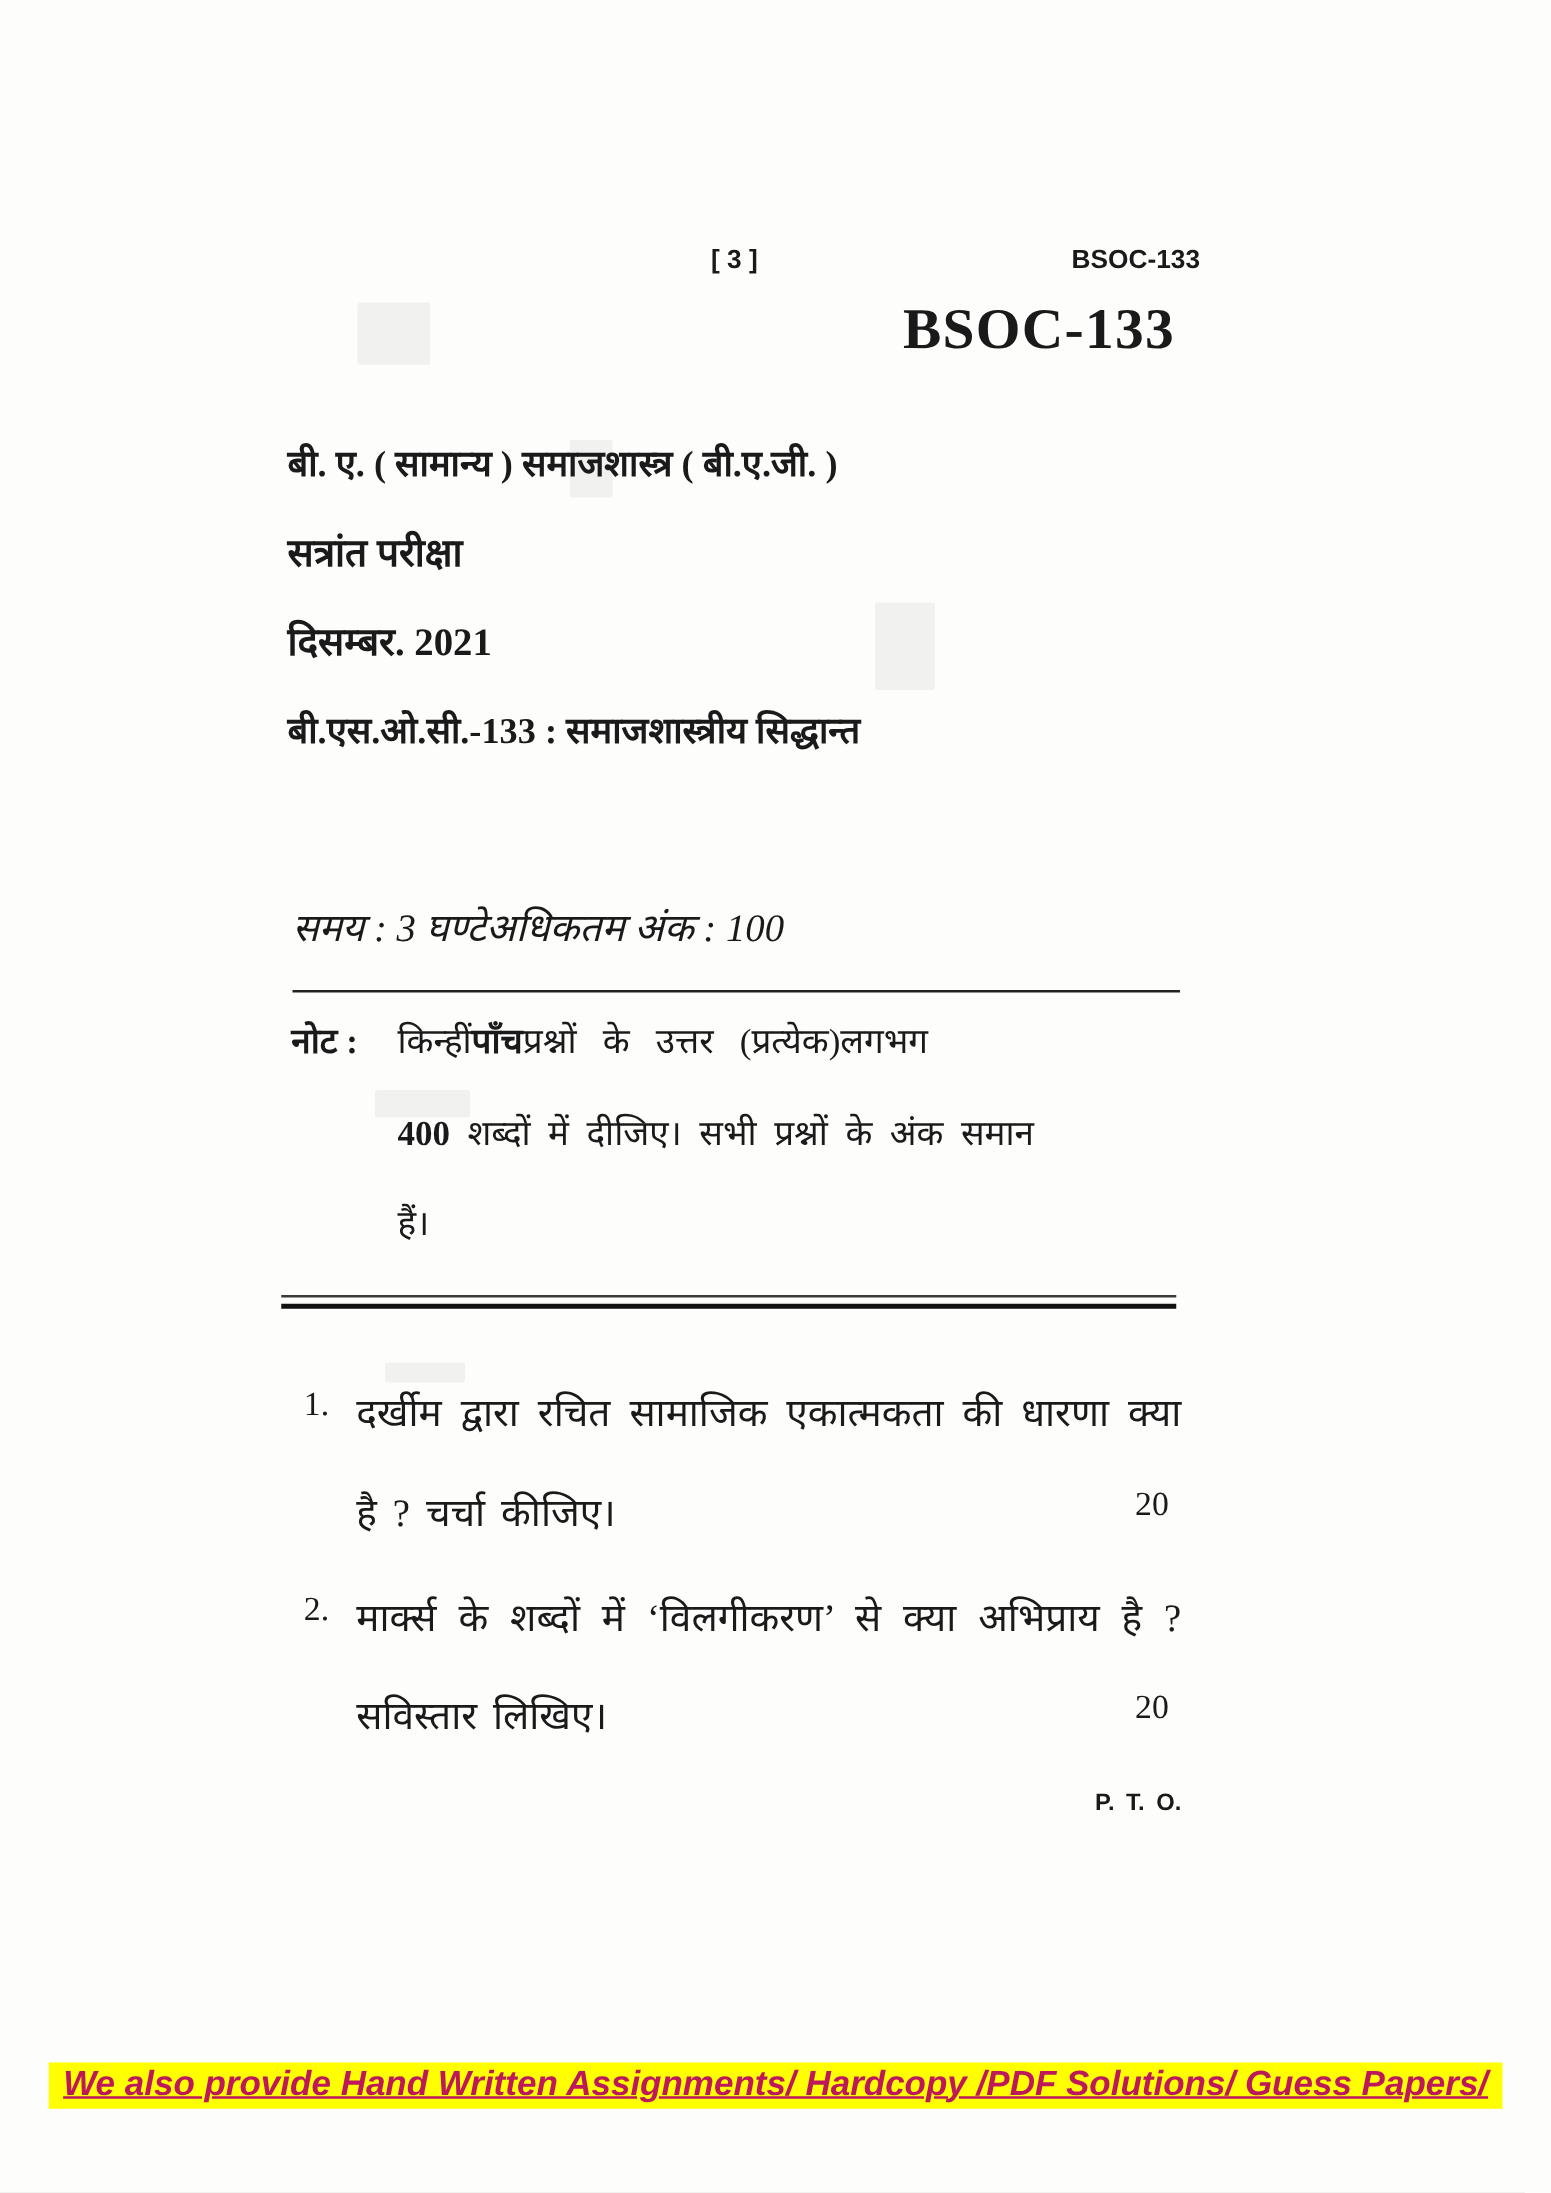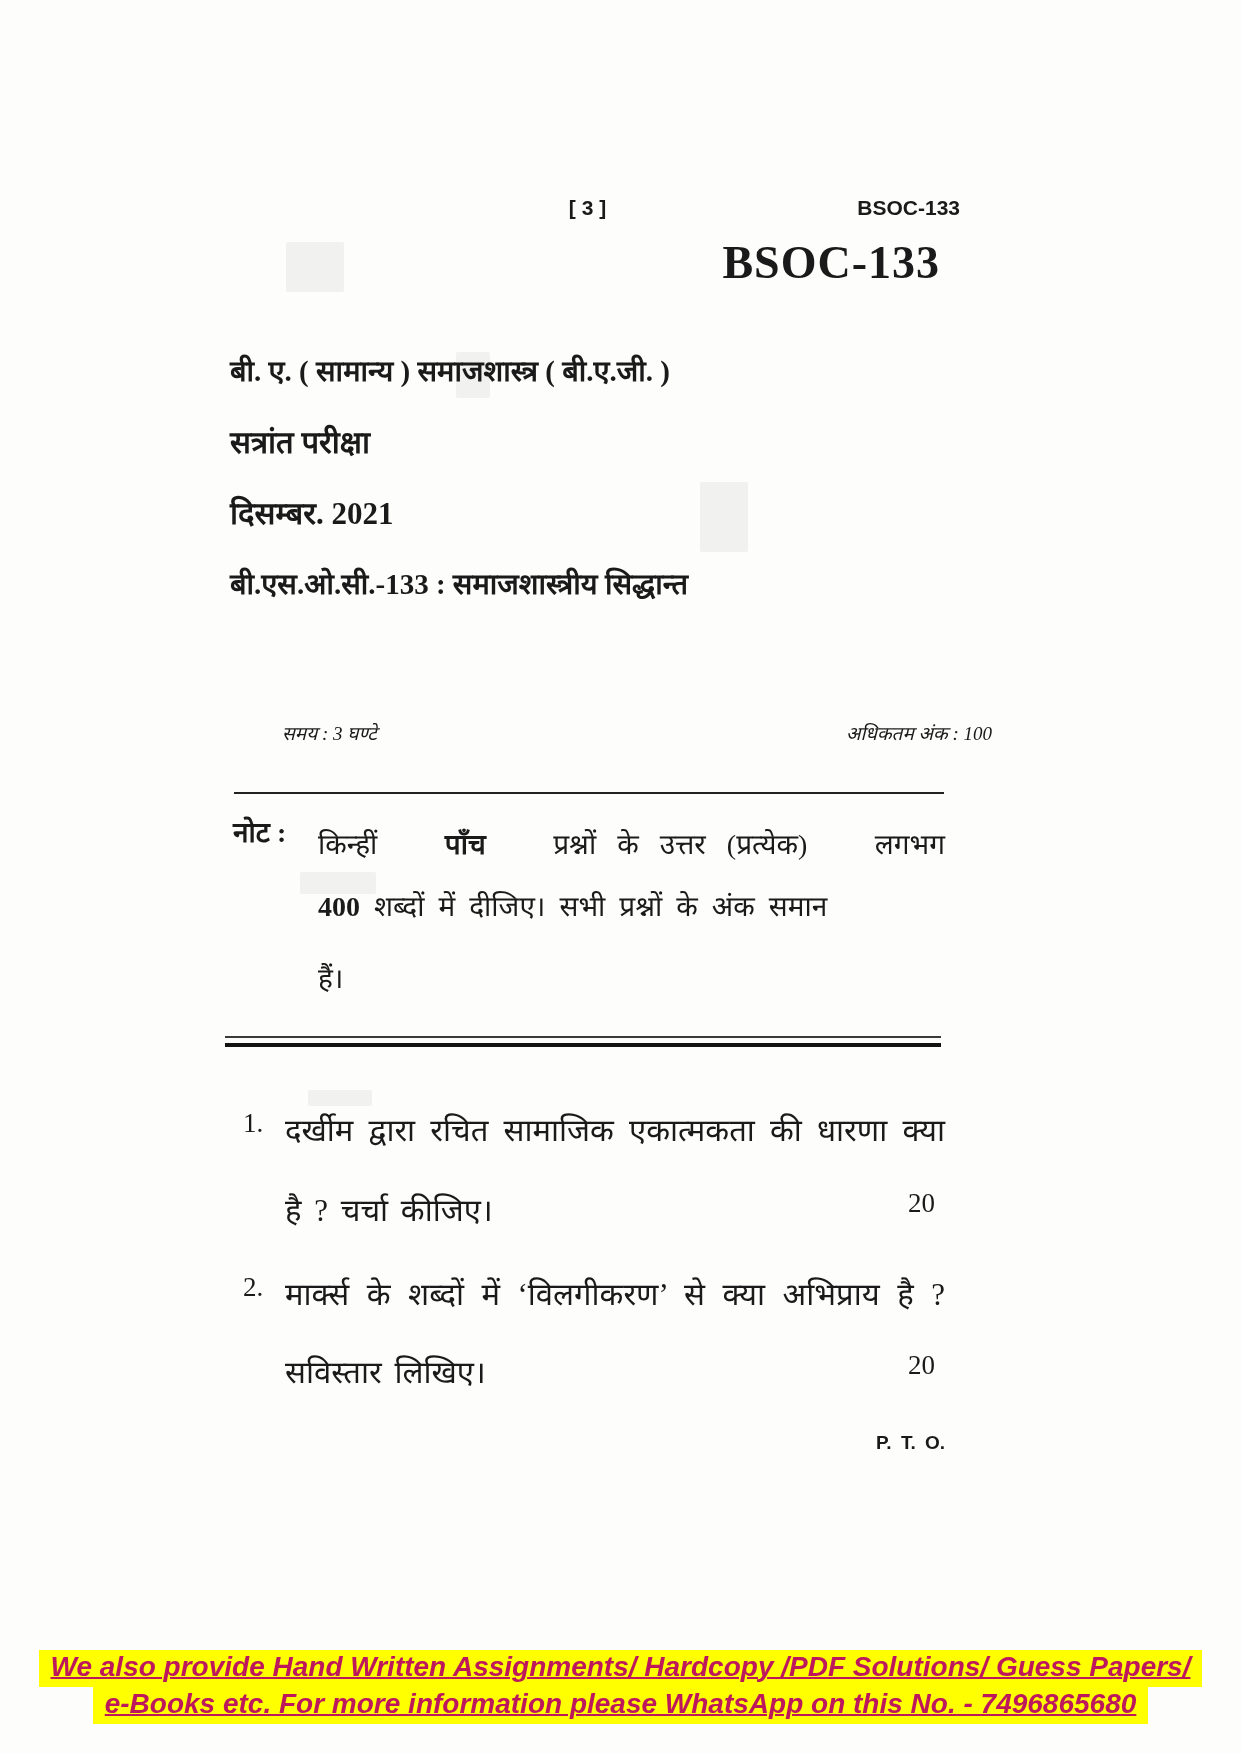--- a/index.html
+++ b/index.html
@@ -20,27 +20,27 @@
   .doc-title{position:absolute;left:230px;top:236px;width:710px;text-align:right;
     font-weight:bold;font-size:46px;letter-spacing:1px;}
 
   .center-line{position:absolute;left:230px;width:715px;font-weight:bold;}
   .program-line{top:350px;font-size:29px;}
   .exam-line{top:420px;font-size:31px;}
   .session-line{top:491px;font-size:31px;}
   .course-line{top:563px;font-size:29px;}
 
   .meta-row{position:absolute;left:234px;top:720px;width:710px;display:flex;
-    justify-content:space-between;font-style:italic;font-size:19px;margin-left:48px;}
+    justify-content:flex-start;font-style:italic;font-size:31px;}
 
   .rule1{position:absolute;left:234px;top:792px;width:710px;height:2px;background:#222;}
 
   .note-label{position:absolute;left:233px;top:812px;font-weight:bold;font-size:28px;}
   .note-line1{position:absolute;left:318px;top:812px;width:627px;font-size:28px;
-    display:flex;justify-content:space-between;margin-top:12px;}
+    display:flex;}
   .note-line1 .seg{white-space:nowrap;}
   .note-line1 .seg.wide{word-spacing:14px;}
   .note-bold{font-weight:bold;}
   .note-line2{position:absolute;left:318px;top:886px;width:627px;font-size:28px;word-spacing:7px;}
   .note-line3{position:absolute;left:318px;top:958px;font-size:28px;}
 
   .rule2{position:absolute;left:225px;top:1036px;width:716px;height:5px;
     border-top:2px solid #3a3a3a;border-bottom:4px solid #121212;}
 
   .q-num{position:absolute;font-size:27px;}
@@ -120,16 +120,15 @@
 
   <div class="q-num q2-num">2.</div>
   <div class="q-line q2-l1 q-just">मार्क्स के शब्दों में ‘विलगीकरण’ से क्या अभिप्राय है ?</div>
   <div class="q-line q2-l2">सविस्तार लिखिए।</div>
   <div class="q-marks q2-marks">20</div>
 
   <div class="pto">P. T. O.</div>
 
   <div class="banner">
     <div><span class="banner-line">We also provide Hand Written Assignments/ Hardcopy /PDF Solutions/ Guess Papers/</span></div>
-    <div><span class="banner-line">e-Books etc. For more information please WhatsApp on this No. - 7496865680</span></div>
   </div>
 
 </div>
 
 </body></html>

